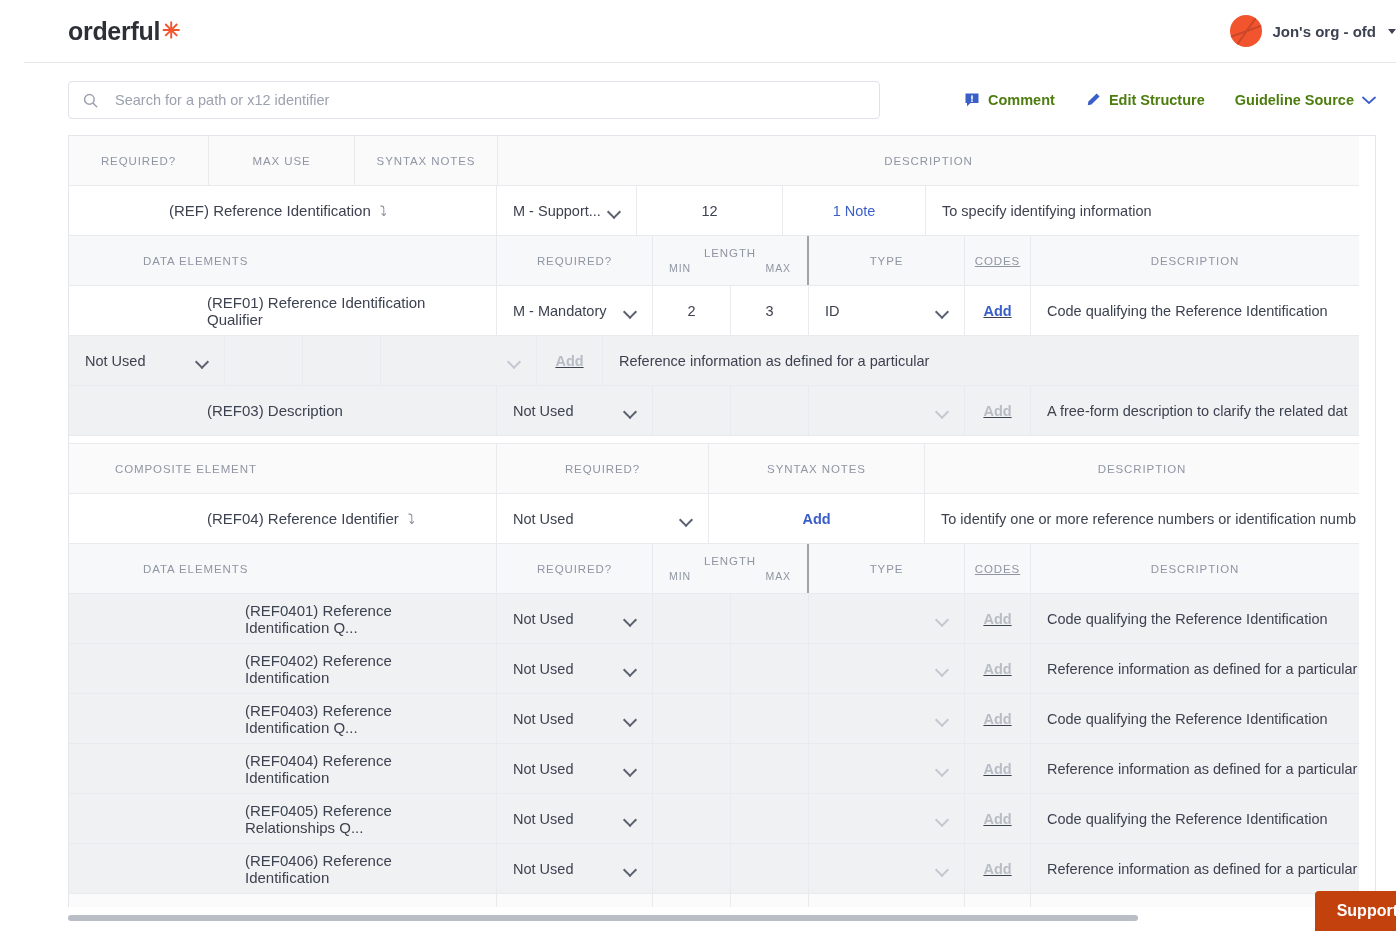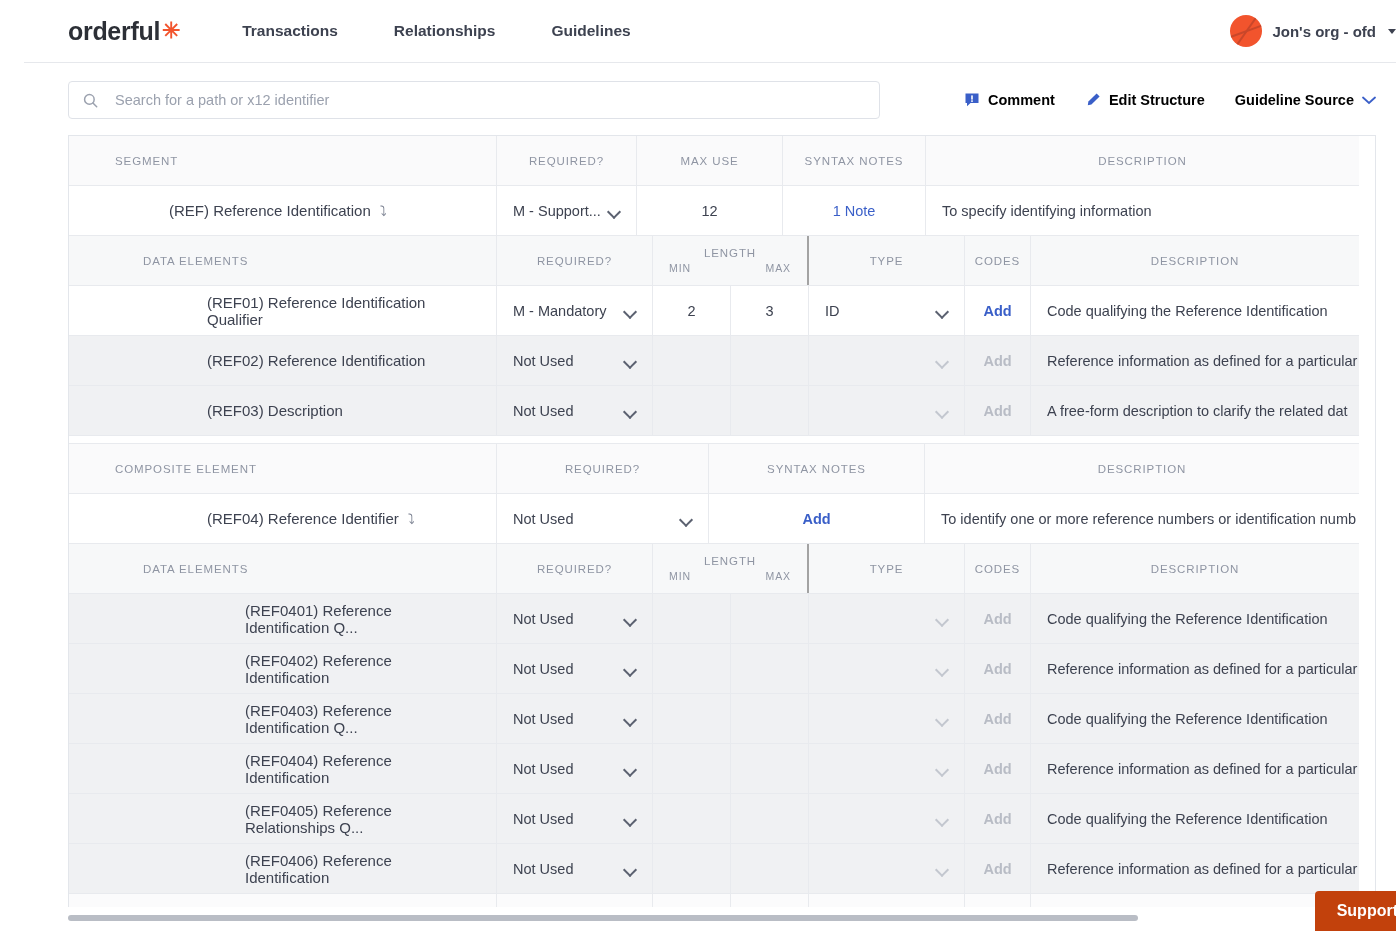--- a/index.html
+++ b/index.html
@@ -133,21 +133,21 @@
   }
   .tb-action {
     display: flex;
     align-items: center;
     gap: 8px;
     font-size: 14.5px;
     color: #3a5fc8;
     font-weight: bold;
     cursor: pointer;
   }
-  .tb-action .lbl { color: #000000; text-align: center; }
+  .tb-action .lbl { color: #4d7c0f; text-align: center; }
   .tb-icon { display: flex; align-items: center; }
 
   
   .table-wrap {
     margin: 0 44px 0 44px;
     width: 1308px;
     height: 772px;
     border: 1px solid #e3e6eb;
     border-bottom: none;
     background: #fff;
@@ -191,21 +191,21 @@
   .cell.c-req     { width: 140px; }
   .cell.c-max     { width: 146px; }
   .cell.c-syn     { width: 143px; }
   .cell.c-desc    { flex: 1; }
 
   .cell.d-name    { width: 428px; }
   .cell.d-req     { width: 156px; }
   .cell.d-min     { width: 78px; }
   .cell.d-max     { width: 78px; }
   .cell.d-type    { width: 156px; }
-  .cell.d-codes   { width: 66px; }
+  .cell.d-codes   { width: 66px; text-decoration: underline; }
   .cell.d-desc    { flex: 1; }
 
   .cell.k-name    { width: 428px; }
   .cell.k-req     { width: 212px; }
   .cell.k-syn     { width: 216px; }
   .cell.k-desc    { flex: 1; }
 
   .seg-label { padding-left: 84px; font-size: 15px; color: #3d4250; }
   .seg-label.deep { padding-left: 122px; }
   .seg-label.deeper { padding-left: 160px; }
@@ -306,25 +306,20 @@
 </style>
 </head>
 <body>
 
 <div class="app">
 
   <div class="topnav">
     <div class="logo">
       <span>orderful</span>
       <span class="star">✳</span>
-    </div>
-    <div class="nav-links">
-      <div class="nav-link">Transactions</div>
-      <div class="nav-link">Relationships</div>
-      <div class="nav-link">Guidelines</div>
     </div>
     <div class="nav-right">
       <div class="avatar"></div>
       <div class="org-name">Jon's org - ofd</div>
       <div class="caret-down"></div>
     </div>
   </div>
 
   <div class="toolbar">
     <div class="search-box">
@@ -363,21 +358,20 @@
           </svg>
         </span>
       </div>
     </div>
   </div>
 
   <div class="table-wrap">
     <div class="grid">
 
       <div class="row head">
-        <div class="cell hdr c-seg hdr-indent">SEGMENT</div>
         <div class="cell hdr c-req center">REQUIRED?</div>
         <div class="cell hdr c-max center">MAX USE</div>
         <div class="cell hdr c-syn center">SYNTAX NOTES</div>
         <div class="cell hdr c-desc center">DESCRIPTION</div>
       </div>
 
       <div class="row white">
         <div class="cell c-seg">
           <span class="seg-label">(REF) Reference Identification</span>
           <span class="arrow-icon">⤵</span>
@@ -422,23 +416,20 @@
           <span class="select-val">ID</span>
           <span class="chev"></span>
         </div>
         <div class="cell d-codes center">
           <span class="link">Add</span>
         </div>
         <div class="cell d-desc truncated">Code qualifying the Reference Identification</div>
       </div>
 
       <div class="row alt">
-        <div class="cell d-name">
-          <span class="seg-label deep">(REF02) Reference Identification</span>
-        </div>
         <div class="cell d-req select-cell">
           <span class="select-val">Not Used</span>
           <span class="chev"></span>
         </div>
         <div class="cell d-min center"></div>
         <div class="cell d-max center"></div>
         <div class="cell d-type select-cell">
           <span class="select-val"></span>
           <span class="chev dim"></span>
         </div>

